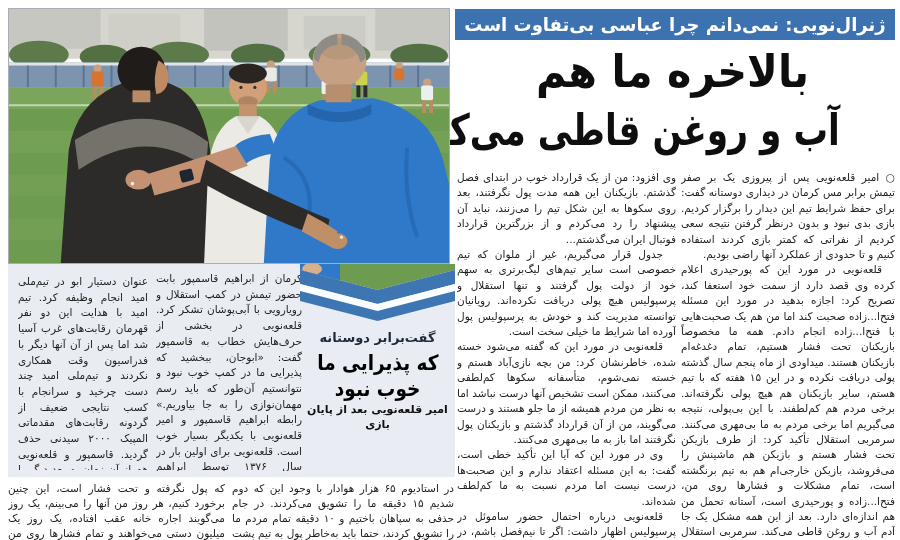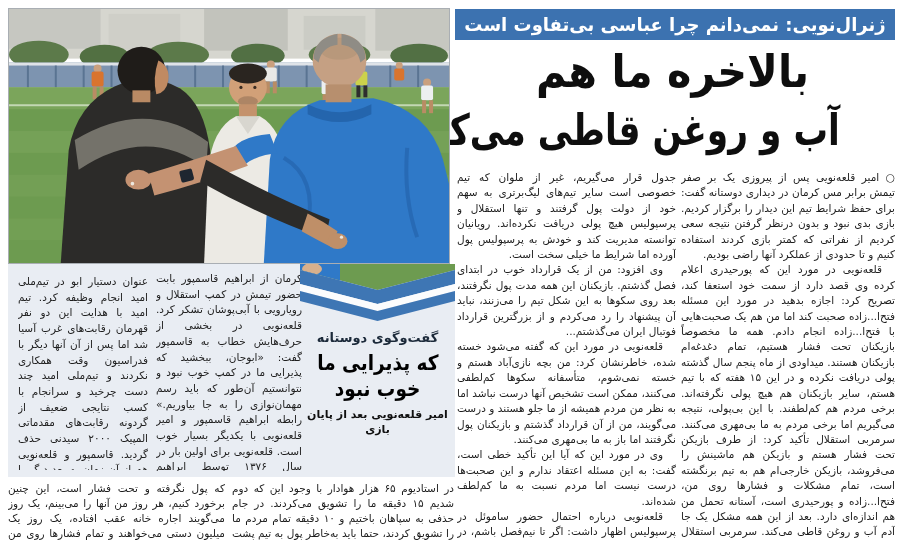--- a/index.html
+++ b/index.html
@@ -42,21 +42,21 @@
   .caption-col{position:absolute;font-size:10.5px;line-height:15.7px;text-align:justify;color:#1e1e1e;}
   .cap-left{left:10px;top:10px;width:130px;height:196px;overflow:hidden;}
   .cap-mid{left:148px;top:7px;width:146px;height:200px;overflow:hidden;}
   .caption-col p{margin:0;}
 
   .quote-area{position:absolute;top:0;right:0;width:155px;height:213px;}
   .quote-corner{display:block;width:155px;height:60px;}
   .quote-kicker{margin-top:5px;text-align:center;font-weight:bold;color:#1c2a3a;font-size:13px;line-height:18px;}
   .quote-title{margin-top:3px;text-align:center;font-weight:bold;color:#000;font-size:21px;line-height:26px;}
   .quote-title .t{display:inline-block;transform:scaleX(.88);transform-origin:center;white-space:nowrap;}
-  .quote-attr{margin-top:5px;padding:0 5px;text-align:center;font-weight:bold;color:#101010;font-size:11px;line-height:15px;}
+  .quote-attr{padding:0 5px;text-align:center;font-weight:bold;color:#101010;font-size:11px;line-height:15px;}
 
   
   .bottom-col{position:absolute;top:481px;height:59px;overflow:hidden;
     font-size:10.5px;line-height:15px;text-align:justify;color:#1d1d1d;}
   .bot-right{left:232px;width:222px;}
   .bot-left{left:8px;width:217px;}
   .bottom-col p{margin:0;}
 </style>
 </head>
 <body>
@@ -206,22 +206,22 @@
         <circle cx="334" cy="230" r="1.6" fill="#ece8df"></circle>
       </g>
     </svg>
   </div>
 
   <div class="body-col col-a">
     <p>○ امیر قلعه‌نویی پس از پیروزی یک بر صفر تیمش برابر مس کرمان در دیداری دوستانه گفت: برای حفظ شرایط تیم این دیدار را برگزار کردیم. بازی بدی نبود و بدون درنظر گرفتن نتیجه سعی کردیم از نفراتی که کمتر بازی کردند استفاده کنیم و تا حدودی از عملکرد آنها راضی بودیم.</p>
     <p>قلعه‌نویی در مورد این که پورحیدری اعلام کرده وی قصد دارد از سمت خود استعفا کند، تصریح کرد: اجازه بدهید در مورد این مسئله فتح‌ا...زاده صحبت کند اما من هم یک صحبت‌هایی با فتح‌ا...زاده انجام دادم. همه ما مخصوصاً بازیکنان تحت فشار هستیم، تمام دغدغه‌ام بازیکنان هستند. میداودی از ماه پنجم سال گذشته پولی دریافت نکرده و در این ۱۵ هفته که با تیم هستم، سایر بازیکنان هم هیچ پولی نگرفته‌اند. برخی مردم هم کم‌لطفند. با این بی‌پولی، نتیجه می‌گیریم اما برخی مردم به ما بی‌مهری می‌کنند. سرمربی استقلال تأکید کرد: از طرف بازیکن تحت فشار هستم و بازیکن هم ماشینش را می‌فروشد، بازیکن خارجی‌ام هم به تیم برنگشته است، تمام مشکلات و فشارها روی من، فتح‌ا...زاده و پورحیدری است، آستانه تحمل من هم اندازه‌ای دارد. بعد از این همه مشکل یک جا آدم آب و روغن قاطی می‌کند. سرمربی استقلال عنوان کرد: تعجبم از آقای عباسی است که چرا نسبت به این موضوع تا این اندازه بی‌تفاوت است، شرایط ما طوری است که اگر بازی عقب افتاده خود را ببریم و تراکتور را هم از پیش رو برداریم با سپاهان در صدر</p>
   </div>
   <div class="body-col col-b">
+    <p>وی افزود: من از یک قرارداد خوب در ابتدای فصل گذشتم. بازیکنان این همه مدت پول نگرفتند، بعد روی سکوها به این شکل تیم را می‌زنند، نباید آن پیشنهاد را رد می‌کردم و از بزرگترین قرارداد فوتبال ایران می‌گذشتم...</p>
     <p>جدول قرار می‌گیریم، غیر از ملوان که تیم خصوصی است سایر تیم‌های لیگ‌برتری به سهم خود از دولت پول گرفتند و تنها استقلال و پرسپولیس هیچ پولی دریافت نکرده‌اند. رویانیان توانسته مدیریت کند و خودش به پرسپولیس پول آورده اما شرایط ما خیلی سخت است.</p>
-    <p>وی افزود: من از یک قرارداد خوب در ابتدای فصل گذشتم. بازیکنان این همه مدت پول نگرفتند، بعد روی سکوها به این شکل تیم را می‌زنند، نباید آن پیشنهاد را رد می‌کردم و از بزرگترین قرارداد فوتبال ایران می‌گذشتم...</p>
     <p>قلعه‌نویی در مورد این که گفته می‌شود خسته شده، خاطرنشان کرد: من بچه نازی‌آباد هستم و خسته نمی‌شوم، متأسفانه سکوها کم‌لطفی می‌کنند، ممکن است تشخیص آنها درست نباشد اما به نظر من مردم همیشه از ما جلو هستند و درست می‌گویند، من از آن قرارداد گذشتم و بازیکنان پول نگرفتند اما باز به ما بی‌مهری می‌کنند.</p>
     <p>وی در مورد این که آیا این تأکید خطی است، گفت: به این مسئله اعتقاد ندارم و این صحبت‌ها درست نیست اما مردم نسبت به ما کم‌لطف شده‌اند.</p>
     <p>قلعه‌نویی درباره احتمال حضور ساموئل در پرسپولیس اظهار داشت: اگر تا نیم‌فصل باشم، در این مورد تصمیم می‌گیریم. با این حرف که می‌گویند من و بازیکنان عرق به تیم نداریم، موافق نیستم، مرد روزهای سخت هستم ولی زمانی بود که سکوها با ما هماهنگ بودند اما اکنون نیستند.</p>
   </div>
 
   <div class="caption-box">
     <div class="caption-col cap-left">
       <p>عنوان دستیار ابو در تیم‌ملی امید انجام وظیفه کرد. تیم امید با هدایت این دو نفر قهرمان رقابت‌های غرب آسیا شد اما پس از آن آنها دیگر با فدراسیون وقت همکاری نکردند و تیم‌ملی امید چند دست چرخید و سرانجام با کسب نتایجی ضعیف از گردونه رقابت‌های مقدماتی المپیک ۲۰۰۰ سیدنی حذف گردید. قاسمپور و قلعه‌نویی هم از آن زمان به بعد دیگر با هم همکار نشده‌اند اما در مصاحبه‌هایشان مرتب از همدیگر تعریف و تمجید می‌کنند.</p>
     </div>
     <div class="caption-col cap-mid">
@@ -240,21 +240,21 @@
           <rect x="0" y="0" width="155" height="30" fill="#6d9b50"></rect>
           <rect x="0" y="0" width="40" height="30" fill="#2f79c8"></rect>
           <rect x="0" y="14" width="26" height="16" fill="#3a3a40"></rect>
           <ellipse cx="12" cy="5" rx="10" ry="6" fill="#d8b08c"></ellipse>
         </g>
         <polygon points="0,6 77.5,26 155,6 155,20 77.5,40 0,20" fill="#3e76b4"></polygon>
         <polygon points="0,20 77.5,40 155,20 155,27 77.5,47 0,27" fill="#fbfcfd"></polygon>
         <polygon points="0,27 77.5,47 155,27 155,37 77.5,57 0,37" fill="#3e76b4"></polygon>
       </svg>
       <div class="quote-kicker">
-        <div>گفت‌وگوی دوستانه</div>
+        <div>گفت‌برابر دوستانه</div>
       </div>
       <div class="quote-title">
         <div><span class="t">که پذیرایی ما</span></div>
         <div><span class="t">خوب نبود</span></div>
       </div>
       <div class="quote-attr">
         <div>امیر قلعه‌نویی بعد از پایان بازی</div>
 
       </div>
     </div>

